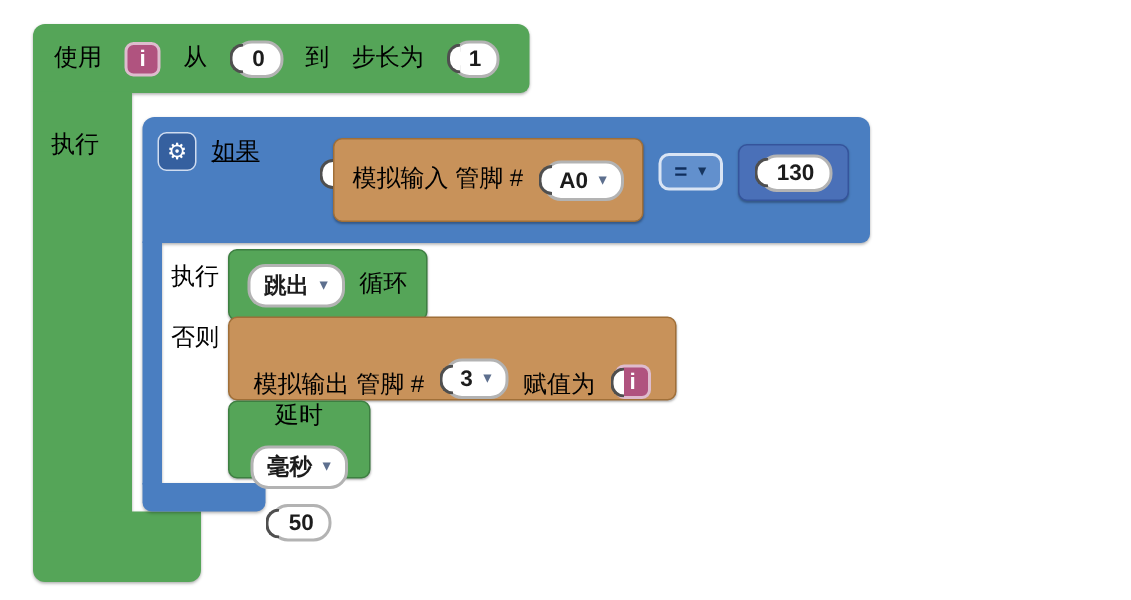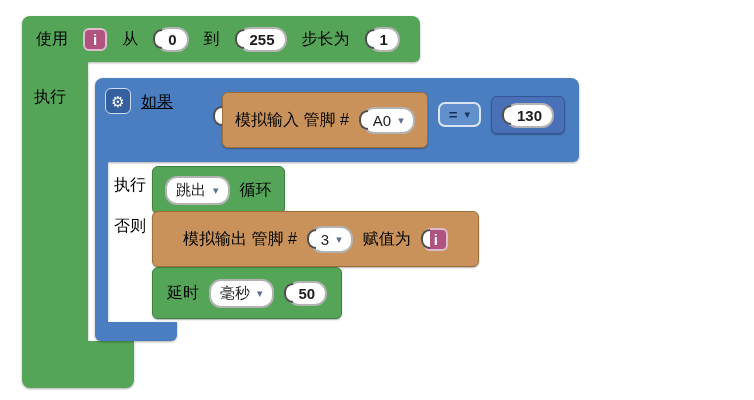--- a/index.html
+++ b/index.html
@@ -22,21 +22,21 @@
     border: 2.5px solid #4f4f4f; border-right: none;
     border-radius: 10px 0 0 10px; margin-right: -6px;
     position: relative; z-index: 2; display: inline-block;
   }
   .field {
     position: relative; z-index: 1; background: #fff;
     border: 2px solid var(--field-border, #b3b3b3); border-radius: 12px;
     padding: 2px 10px; font-size: 15px; font-weight: 700; color: #1c1c1c;
     display: inline-flex; align-items: center; white-space: nowrap;
   }
-  .dd { font-weight: 400; gap: 7px; padding: 3px 9px; }
+  .dd { font-weight: 700; gap: 7px; padding: 3px 9px; }
   .tri { font-size: 11px; color: #5d6f8e; line-height: 1; }
   .var-badge {
     background: var(--magenta, #b0537f); border: 2px solid #debcce; border-radius: 6px;
     color: #fff; font-weight: 700; font-size: 15px; padding: 1px 8px;
     display: inline-flex; align-items: center;
   }
   .gear {
     width: 26px; height: 26px; flex: none; border-radius: 6px;
     background: var(--blue-dark, #35609f); border: 1.5px solid #cfdcf0;
     color: #fff; display: inline-flex; align-items: center; justify-content: center;
@@ -62,24 +62,20 @@
   <div class="layer shadowed">
     <div class="part bar green-bg" style="left:22px;top:16px;height:46px;border-radius:8px 8px 6px 0;gap:15px;padding:0 20px 0 14px;">
       <span class="lbl">使用</span>
       <span class="var-badge">i</span>
       <span class="lbl">从</span>
       <span class="vslot">
         <span class="socket"></span>
         <span class="field">0</span>
       </span>
       <span class="lbl">到</span>
-      <span class="vslot">
-        <span class="socket"></span>
-        <span class="field">255</span>
-      </span>
       <span class="lbl">步长为</span>
       <span class="vslot">
         <span class="socket"></span>
         <span class="field">1</span>
       </span>
     </div>
     <div class="part green-bg" style="left:22px;top:61px;width:66px;height:281px;padding:26px 0 0 12px;">
       <span class="lbl">执行</span>
     </div>
     <div class="part green-bg" style="left:22px;top:341px;width:112px;height:47px;border-radius:0 0 8px 8px;"></div>
@@ -118,37 +114,37 @@
     <span class="lbl part" style="left:114px;top:216px;">否则</span>
 
     <div class="part block green shadow" style="left:152px;top:166px;height:48px;gap:10px;padding:0 12px;">
       <span class="field dd">
         <span>跳出</span>
         <span class="tri">▾</span>
       </span>
       <span class="lbl">循环</span>
     </div>
 
-    <div class="part block tan shadow" style="left:152px;top:211px;height:56px;gap:10px;padding:0 30px;">
+    <div class="part block tan shadow" style="left:152px;top:211px;height:56px;gap:10px;padding:0 16px;align-items:flex-end;">
       <span class="lbl">模拟输出 管脚 #</span>
       <span class="vslot">
         <span class="socket"></span>
         <span class="field dd">
           <span>3</span>
           <span class="tri">▾</span>
         </span>
       </span>
       <span class="lbl">赋值为</span>
       <span class="vslot">
         <span class="socket"></span>
         <span class="var-badge">i</span>
       </span>
     </div>
 
-    <div class="part block green shadow" style="left:152px;top:267px;height:52px;gap:10px;padding:0 14px;">
+    <div class="part block green shadow" style="left:152px;top:267px;height:52px;gap:10px;padding:0 14px;flex-direction:column;">
       <span class="lbl">延时</span>
       <span class="field dd">
         <span>毫秒</span>
         <span class="tri">▾</span>
       </span>
       <span class="vslot">
         <span class="socket"></span>
         <span class="field">50</span>
       </span>
     </div>

